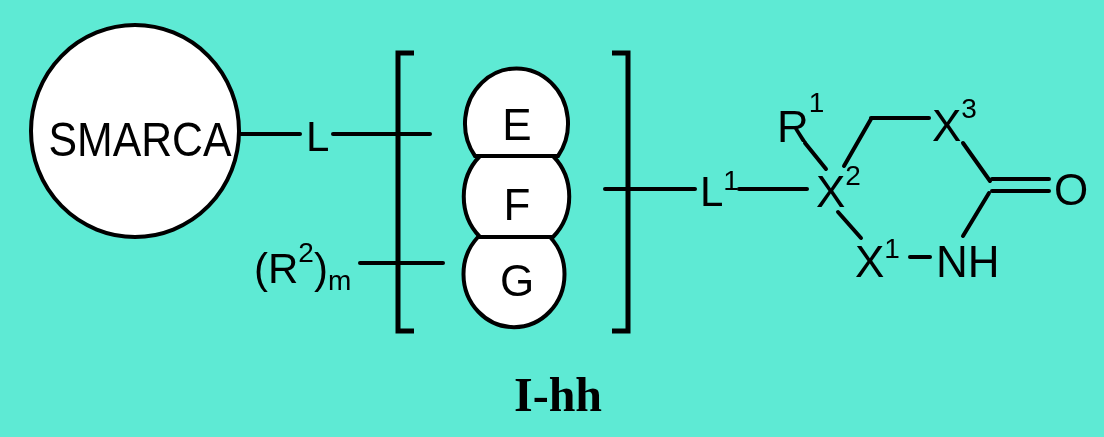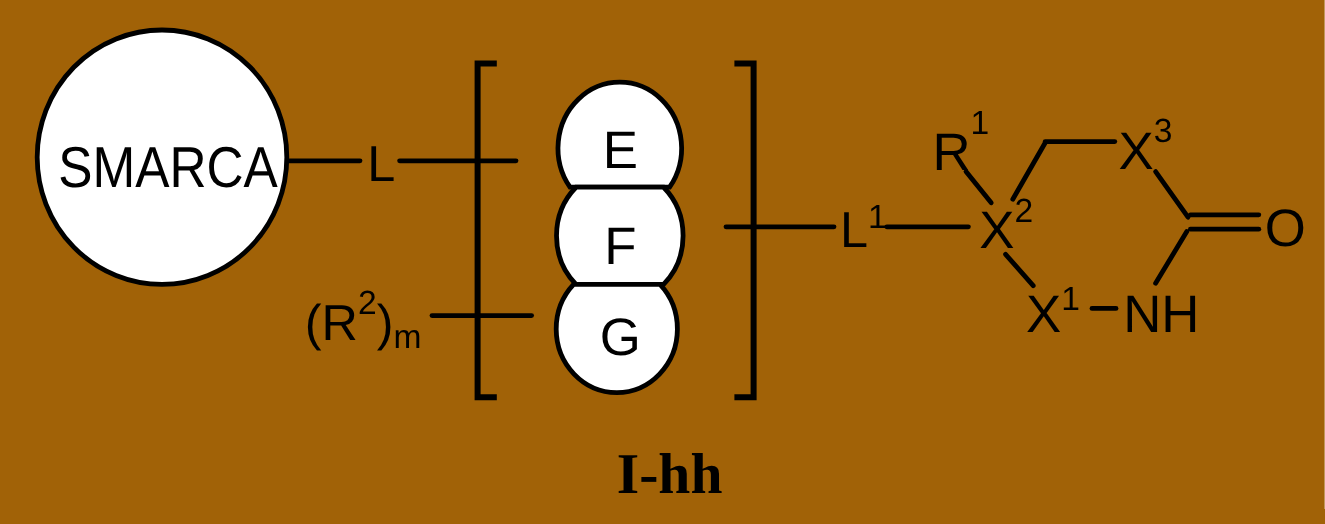--- a/index.html
+++ b/index.html
@@ -4,21 +4,21 @@
 <style>
   html, body {
     margin: 0;
     padding: 0;
     background: #ffffff;
   }
   .canvas {
     position: relative;
     width: 1104px;
     height: 437px;
-    background: #a16207;
+    background: #5eead4;
     overflow: hidden;
   }
   svg {
     display: block;
   }
   text {
     font-family: "Liberation Sans", "DejaVu Sans", sans-serif;
     fill: #000000;
   }
   .atom {

